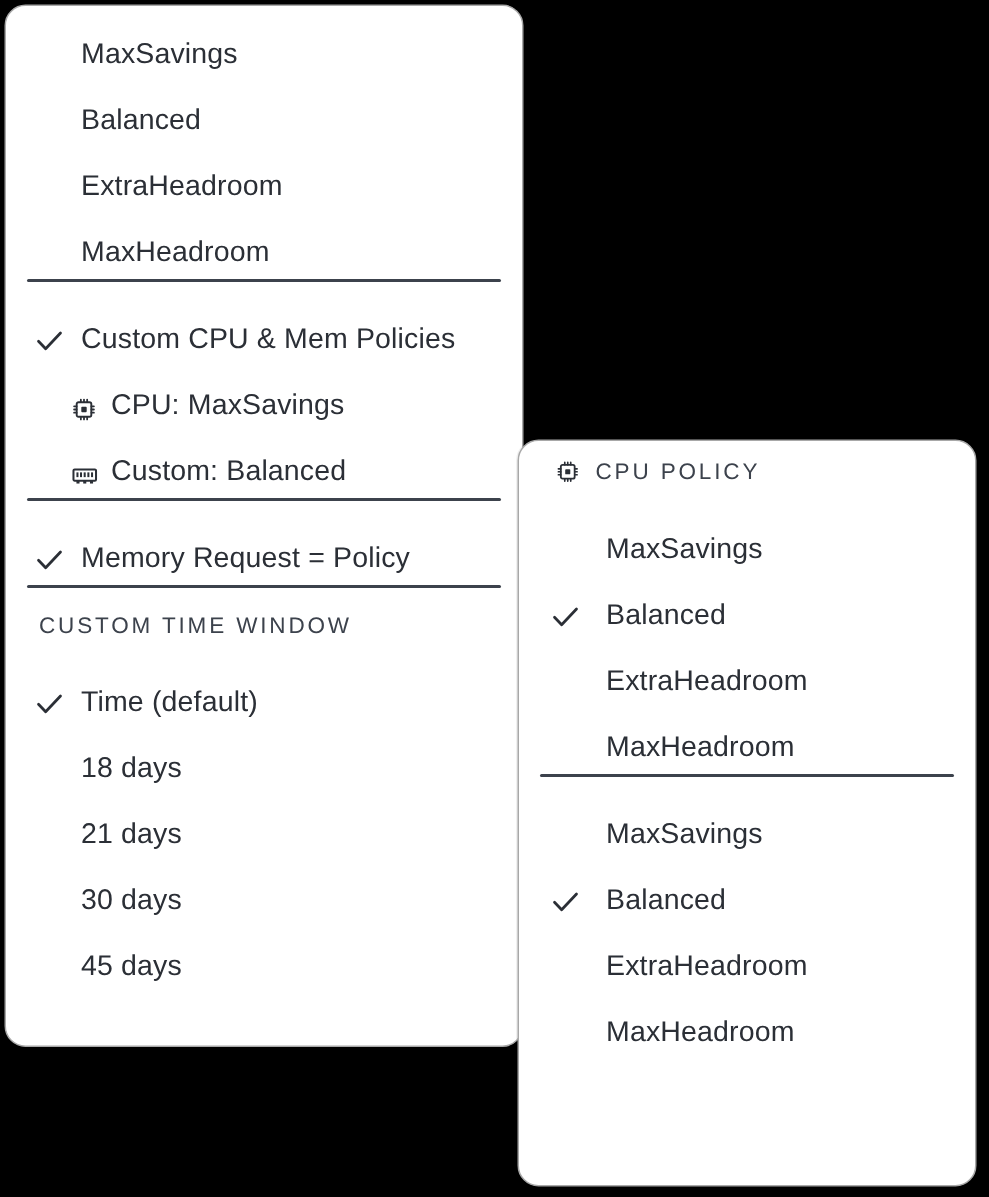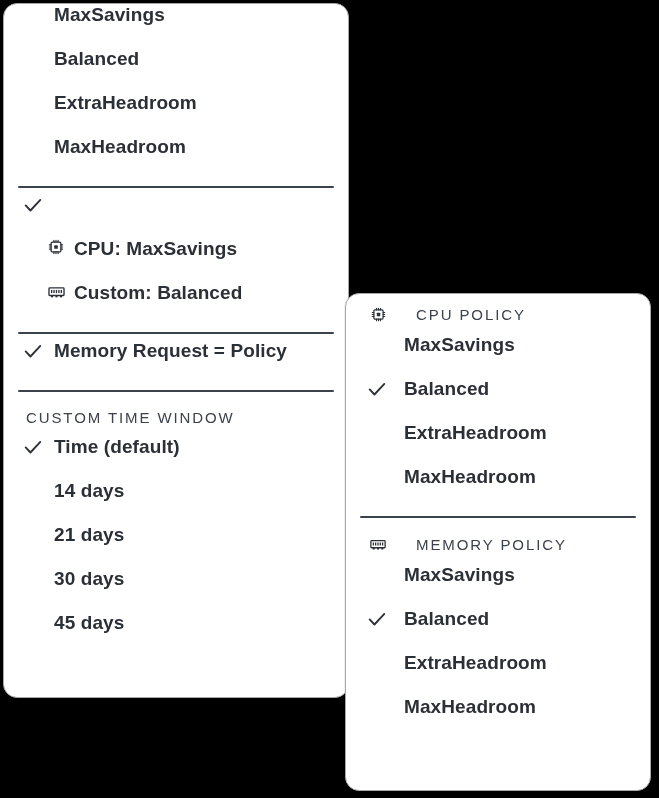--- a/index.html
+++ b/index.html
@@ -43,27 +43,26 @@
     z-index: 2;
     box-shadow: -1px 0 0 0 rgba(0,0,0,0.06);
   }
 
   .menu-section {
     padding: 0;
   }
 
   .menu-item {
     display: flex;
-    align-items: flex-start;
+    align-items: flex-end;
     height: 44px;
     padding: 0 14px;
     box-sizing: border-box;
     cursor: default;
     white-space: nowrap;
-    font-weight: bold;
   }
 
   .check-slot {
     flex: 0 0 auto;
     width: 36px;
     display: flex;
     align-items: center;
     justify-content: flex-start;
     padding-left: 4px;
     box-sizing: border-box;
@@ -113,21 +112,21 @@
     text-transform: uppercase;
   }
   .section-header.no-icon { padding-left: 22px; }
 
   
   .menu-item.sub .check-slot { width: 26px; }
 
   
   #panel-policy .menu-item { height: 44px; padding: 0 14px; }
   #panel-policy .check-slot { width: 44px; padding-left: 6px; }
-  #panel-policy .section-header { padding-left: 20px; height: 40px; gap: 19px; }
+  #panel-policy .section-header { padding-left: 20px; height: 40px; }
 </style>
 </head>
 <body>
 
 <div class="menu-panel" id="panel-main">
 
   <div class="menu-section">
 
     <div class="menu-item">
       <div class="check-slot"></div>
@@ -154,20 +153,21 @@
   <div class="divider"></div>
 
   <div class="menu-section">
 
     <div class="menu-item">
       <div class="check-slot">
         <svg width="22" height="22" viewBox="0 0 24 24" fill="none">
           <path d="M4 12.5 L9.2 18 L20 6.5" stroke="#2b2f36" stroke-width="2" stroke-linecap="round" stroke-linejoin="round"></path>
         </svg>
       </div>
+      <span class="item-label">Custom CPU &amp; Mem Policies</span>
     </div>
 
     <div class="menu-item sub">
       <div class="check-slot"></div>
       <div class="item-icon">
         <svg width="18" height="18" viewBox="0 0 24 24">
           <rect x="5.5" y="5.5" width="13" height="13" rx="1.6" fill="none" stroke="#2b2f36" stroke-width="1.7"></rect>
           <rect x="9.6" y="9.6" width="4.8" height="4.8" rx="0.8" fill="#2b2f36"></rect>
           <g stroke="#2b2f36" stroke-width="1.6" stroke-linecap="round">
             <path d="M9.2 3.2v2.2M12 3.2v2.2M14.8 3.2v2.2"></path>
@@ -229,21 +229,21 @@
       <div class="check-slot">
         <svg width="22" height="22" viewBox="0 0 24 24" fill="none">
           <path d="M4 12.5 L9.2 18 L20 6.5" stroke="#2b2f36" stroke-width="2" stroke-linecap="round" stroke-linejoin="round"></path>
         </svg>
       </div>
       <span class="item-label">Time (default)</span>
     </div>
 
     <div class="menu-item">
       <div class="check-slot"></div>
-      <span class="item-label">14 days</span>
+      <span class="item-label">18 days</span>
     </div>
 
     <div class="menu-item">
       <div class="check-slot"></div>
       <span class="item-label">21 days</span>
     </div>
 
     <div class="menu-item">
       <div class="check-slot"></div>
       <span class="item-label">30 days</span>
@@ -301,40 +301,20 @@
       <div class="check-slot"></div>
       <span class="item-label">MaxHeadroom</span>
     </div>
 
   </div>
 
   <div class="divider"></div>
 
   <div class="menu-section">
 
-    <div class="section-header">
-      <span class="hdr-icon">
-        <svg width="18" height="18" viewBox="0 0 24 24">
-          <rect x="2.5" y="7.5" width="19" height="9.5" rx="1" fill="none" stroke="#2b2f36" stroke-width="1.7"></rect>
-          <g fill="#2b2f36">
-            <rect x="5" y="10" width="1.7" height="4"></rect>
-            <rect x="8" y="10" width="1.7" height="4"></rect>
-            <rect x="11.1" y="10" width="1.7" height="4"></rect>
-            <rect x="14.2" y="10" width="1.7" height="4"></rect>
-            <rect x="17.3" y="10" width="1.7" height="4"></rect>
-          </g>
-          <g fill="#2b2f36">
-            <rect x="5" y="17" width="2.6" height="2.4"></rect>
-            <rect x="10.7" y="17" width="2.6" height="2.4"></rect>
-            <rect x="16.4" y="17" width="2.6" height="2.4"></rect>
-          </g>
-        </svg>
-      </span>
-      <span class="hdr-text">Memory Policy</span>
-    </div>
 
     <div class="menu-item">
       <div class="check-slot"></div>
       <span class="item-label">MaxSavings</span>
     </div>
 
     <div class="menu-item">
       <div class="check-slot">
         <svg width="22" height="22" viewBox="0 0 24 24" fill="none">
           <path d="M4 12.5 L9.2 18 L20 6.5" stroke="#2b2f36" stroke-width="2" stroke-linecap="round" stroke-linejoin="round"></path>

